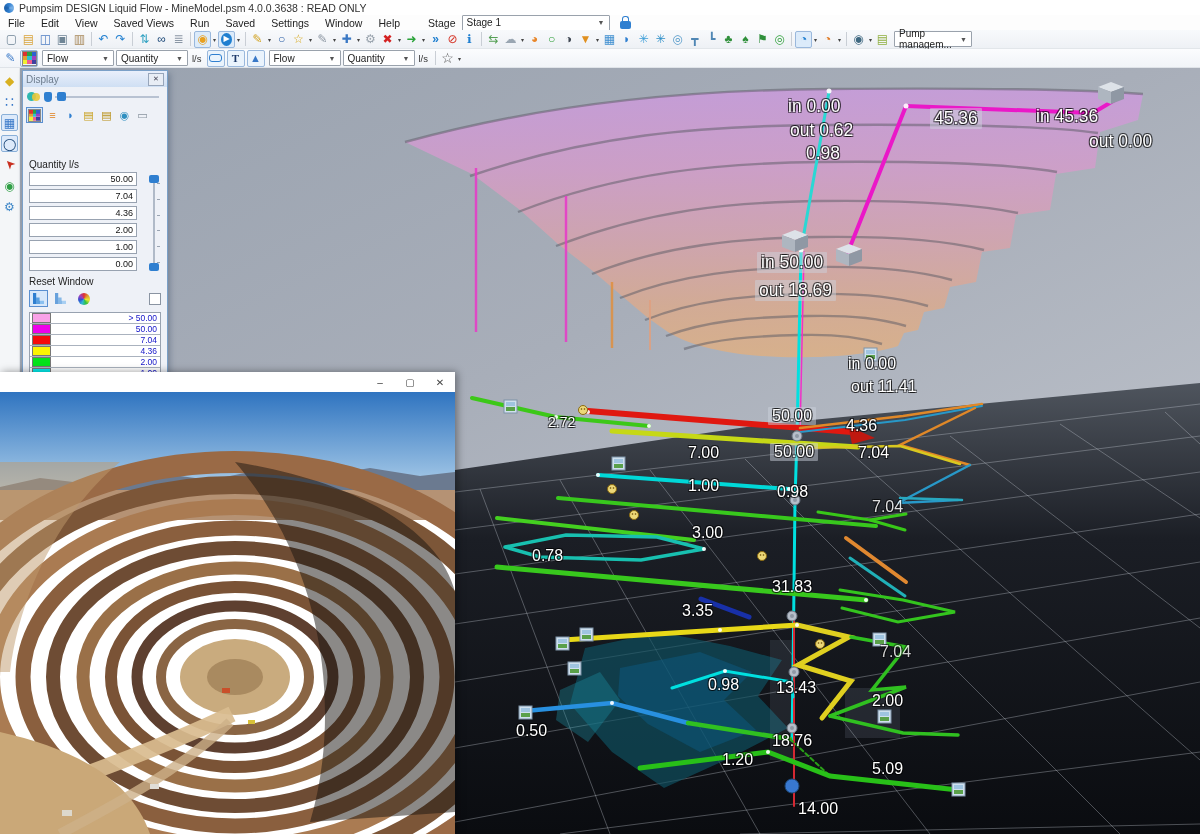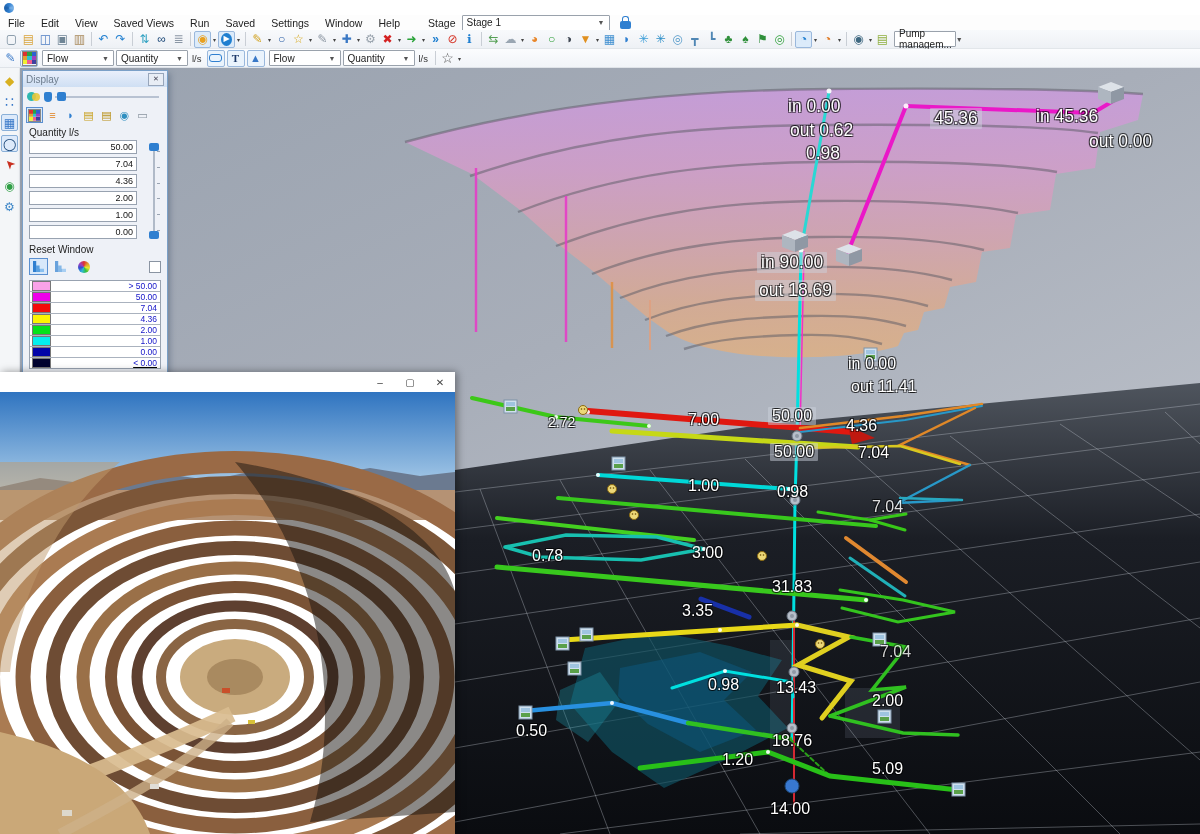--- a/index.html
+++ b/index.html
@@ -50,21 +50,21 @@
   #dp-toolrow{display:flex;align-items:center;height:17px;padding:1px 4px;gap:3px;}
   .dp-circles{width:14px;height:10px;position:relative;}
   .dp-circles::before{content:"";position:absolute;left:0;top:0;width:9px;height:9px;border-radius:50%;background:#2fb8b0;}
   .dp-circles::after{content:"";position:absolute;left:5px;top:1px;width:8px;height:8px;border-radius:50%;background:#e8c838;opacity:.9;}
   .dp-drop{width:8px;height:10px;background:#2f7fd0;border-radius:2px 2px 4px 4px;}
   .dp-slider{flex:1;height:2px;background:#b8c2d2;position:relative;margin-right:4px;}
   .dp-slider .hdl{position:absolute;left:2px;top:-4px;width:9px;height:9px;background:#2f7fd0;border-radius:2px;}
   #dp-tabs{display:flex;gap:1px;padding:1px 3px;}
   .dp-tab{width:17px;height:16px;display:flex;align-items:center;justify-content:center;font-size:11px;}
   .dp-tab.sel{border:1px solid #5a8fd0;background:#d8e8fa;box-sizing:border-box;}
-  #dp-qty-label{padding:3px 6px 1px;color:#222;}
+  #dp-qty-label{padding:3px 6px 1px;color:#222;margin-top:32px;}
   #dp-fields{position:relative;padding:1px 6px 0;}
   .dp-field{width:100px;height:12px;background:#fff;border:1px solid #98a2b0;font-size:9px;text-align:right;padding:0 3px;margin-bottom:3px;color:#111;display:block;box-sizing:content-box;line-height:12px;}
   #dp-vslider{position:absolute;right:8px;top:4px;height:96px;width:10px;}
   #dp-vslider .track{position:absolute;left:4px;top:0;width:2px;height:96px;background:#b0bac8;}
   #dp-vslider .hdl{position:absolute;left:0;width:10px;height:8px;background:#2f7fd0;border-radius:2px;}
   #dp-vslider .ticks{position:absolute;left:8px;top:8px;height:80px;display:flex;flex-direction:column;justify-content:space-between;}
   #dp-vslider .ticks i{display:block;width:3px;height:1px;background:#9aa4b2;}
   #dp-reset{padding:2px 6px 0;color:#222;}
   #dp-btnrow{display:flex;align-items:center;gap:2px;padding:2px 6px 3px;}
   .dp-btn{width:19px;height:17px;display:flex;align-items:center;justify-content:center;border:1px solid transparent;}
@@ -82,20 +82,21 @@
   #photo-window{position:absolute;left:0;top:372px;width:455px;height:462px;z-index:7;background:#fff;box-shadow:2px 0 8px rgba(0,0,0,.4);}
   #pw-titlebar{height:20px;background:#fff;display:flex;align-items:center;justify-content:flex-end;gap:0;}
   .pw-btn{width:30px;height:20px;display:flex;align-items:center;justify-content:center;font-size:10px;color:#444;}
   #pw-photo{width:455px;height:442px;display:block;}
 </style>
 </head>
 <body>
 
 <div id="titlebar">
   <span class="appico"></span>
+  <span class="ttl">Pumpsim DESIGN Liquid Flow - MineModel.psm 4.0.0.3638 : READ ONLY</span>
 </div>
 
 <div id="menubar">
   <span class="menu-item">File</span>
   <span class="menu-item">Edit</span>
   <span class="menu-item">View</span>
   <span class="menu-item">Saved Views</span>
   <span class="menu-item">Run</span>
   <span class="menu-item">Saved</span>
   <span class="menu-item">Settings</span>
@@ -169,21 +170,21 @@
   <span class="ti" style="color:#2fa03a">◎</span>
   <span class="sep"></span>
   <span class="ti boxed" style="color:#1f7fd0">◔</span>
   <span class="caret">▾</span>
   <span class="ti" style="color:#e07820">◔</span>
   <span class="caret">▾</span>
   <span class="sep"></span>
   <span class="ti" style="color:#3f6880">◉</span>
   <span class="caret">▾</span>
   <span class="ti" style="color:#8fb040">▤</span>
-  <span class="combo" style="width:62px;margin-left:3px">
+  <span class="combo" style="width:78px;margin-left:3px">
     <span>Pump managem...</span>
     <span class="arr">▼</span>
   </span>
 </div>
 
 <div id="toolbar2">
   <span class="ti" style="color:#3878c8">✎</span>
   <span class="tbtn">
       <span class="palette"></span>
     </span>
@@ -419,46 +420,46 @@
 </svg>
 </div>
 
 <div id="scene-labels">
   <div class="lbl big" style="left:788px;top:96px">in 0.00</div>
   <div class="lbl big" style="left:790px;top:120px">out 0.62</div>
   <div class="lbl big" style="left:806px;top:143px">0.98</div>
   <div class="lbl big bg" style="left:930px;top:108px">45.36</div>
   <div class="lbl big" style="left:1036px;top:106px">in 45.36</div>
   <div class="lbl big" style="left:1089px;top:131px">out 0.00</div>
-  <div class="lbl big bg" style="left:757px;top:252px">in 90.00</div>
+  <div class="lbl big bg" style="left:757px;top:252px">in 50.00</div>
   <div class="lbl big bg" style="left:755px;top:280px">out 18.69</div>
   <div class="lbl" style="left:848px;top:355px">in 0.00</div>
   <div class="lbl" style="left:851px;top:378px">out 11.41</div>
   <div class="lbl" style="left:548px;top:414px;font-size:14px">2.72</div>
-  <div class="lbl" style="left:688px;top:411px">7.00</div>
+  <div class="lbl" style="left:688px;top:444px">7.00</div>
   <div class="lbl bg" style="left:768px;top:407px">50.00</div>
   <div class="lbl" style="left:846px;top:417px">4.36</div>
   <div class="lbl bg" style="left:770px;top:443px">50.00</div>
   <div class="lbl" style="left:858px;top:444px">7.04</div>
   <div class="lbl" style="left:688px;top:477px">1.00</div>
   <div class="lbl" style="left:777px;top:483px">0.98</div>
   <div class="lbl" style="left:872px;top:498px;opacity:.85">7.04</div>
-  <div class="lbl" style="left:692px;top:544px">3.00</div>
+  <div class="lbl" style="left:692px;top:524px">3.00</div>
   <div class="lbl" style="left:532px;top:547px">0.78</div>
   <div class="lbl" style="left:772px;top:578px">31.83</div>
   <div class="lbl" style="left:682px;top:602px">3.35</div>
   <div class="lbl" style="left:880px;top:643px;opacity:.8">7.04</div>
   <div class="lbl" style="left:708px;top:676px">0.98</div>
   <div class="lbl" style="left:776px;top:679px">13.43</div>
   <div class="lbl" style="left:872px;top:692px">2.00</div>
   <div class="lbl" style="left:516px;top:722px">0.50</div>
   <div class="lbl" style="left:772px;top:732px">18.76</div>
   <div class="lbl" style="left:872px;top:760px">5.09</div>
   <div class="lbl" style="left:722px;top:751px">1.20</div>
-  <div class="lbl" style="left:770px;top:800px">14.00</div>
+  <div class="lbl" style="left:798px;top:800px">14.00</div>
 </div>
 
 <div id="display-panel">
   <div id="dp-title">
     <span>Display</span>
     <span id="dp-close">✕</span>
   </div>
   <div id="dp-toolrow">
     <span class="dp-circles"></span>
     <span class="dp-drop"></span>

